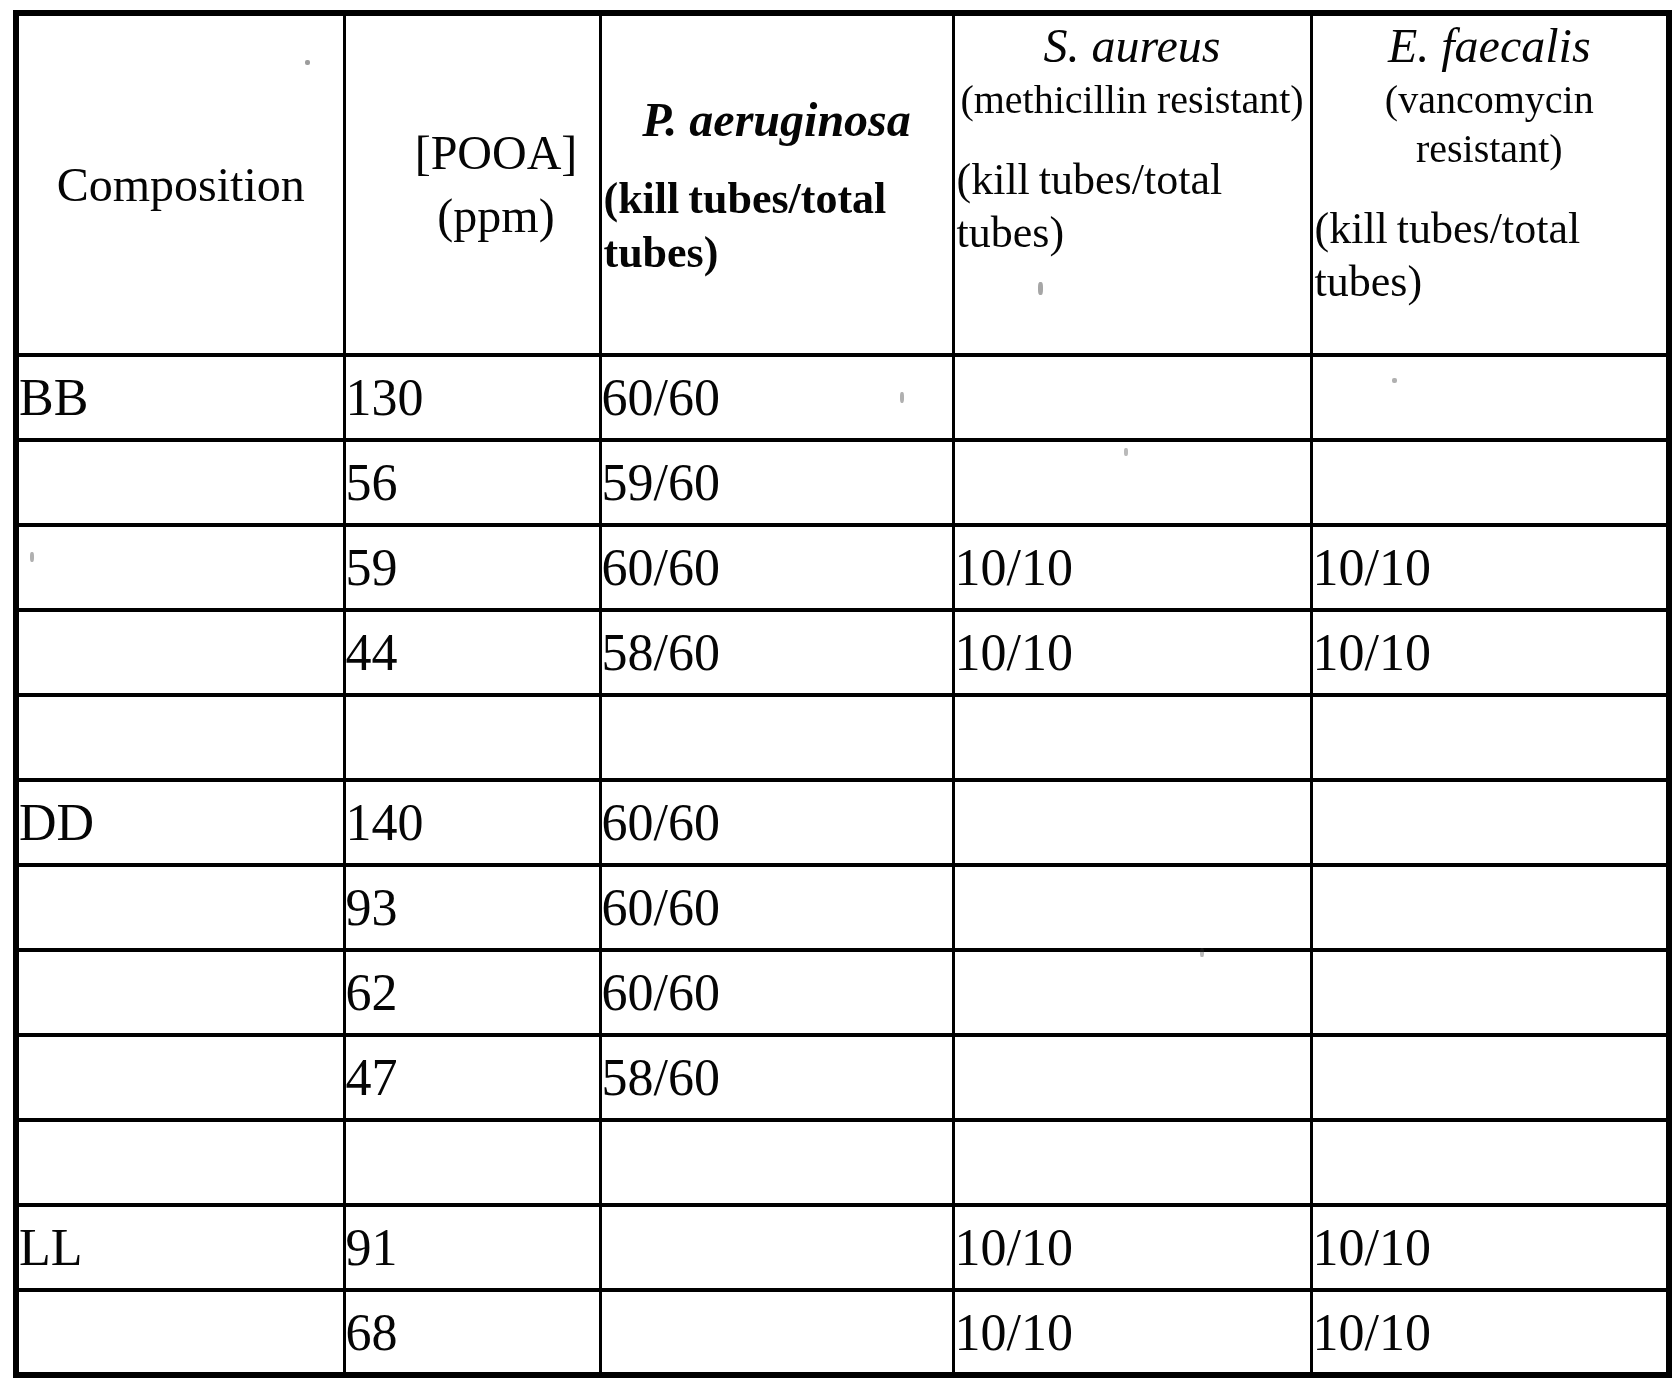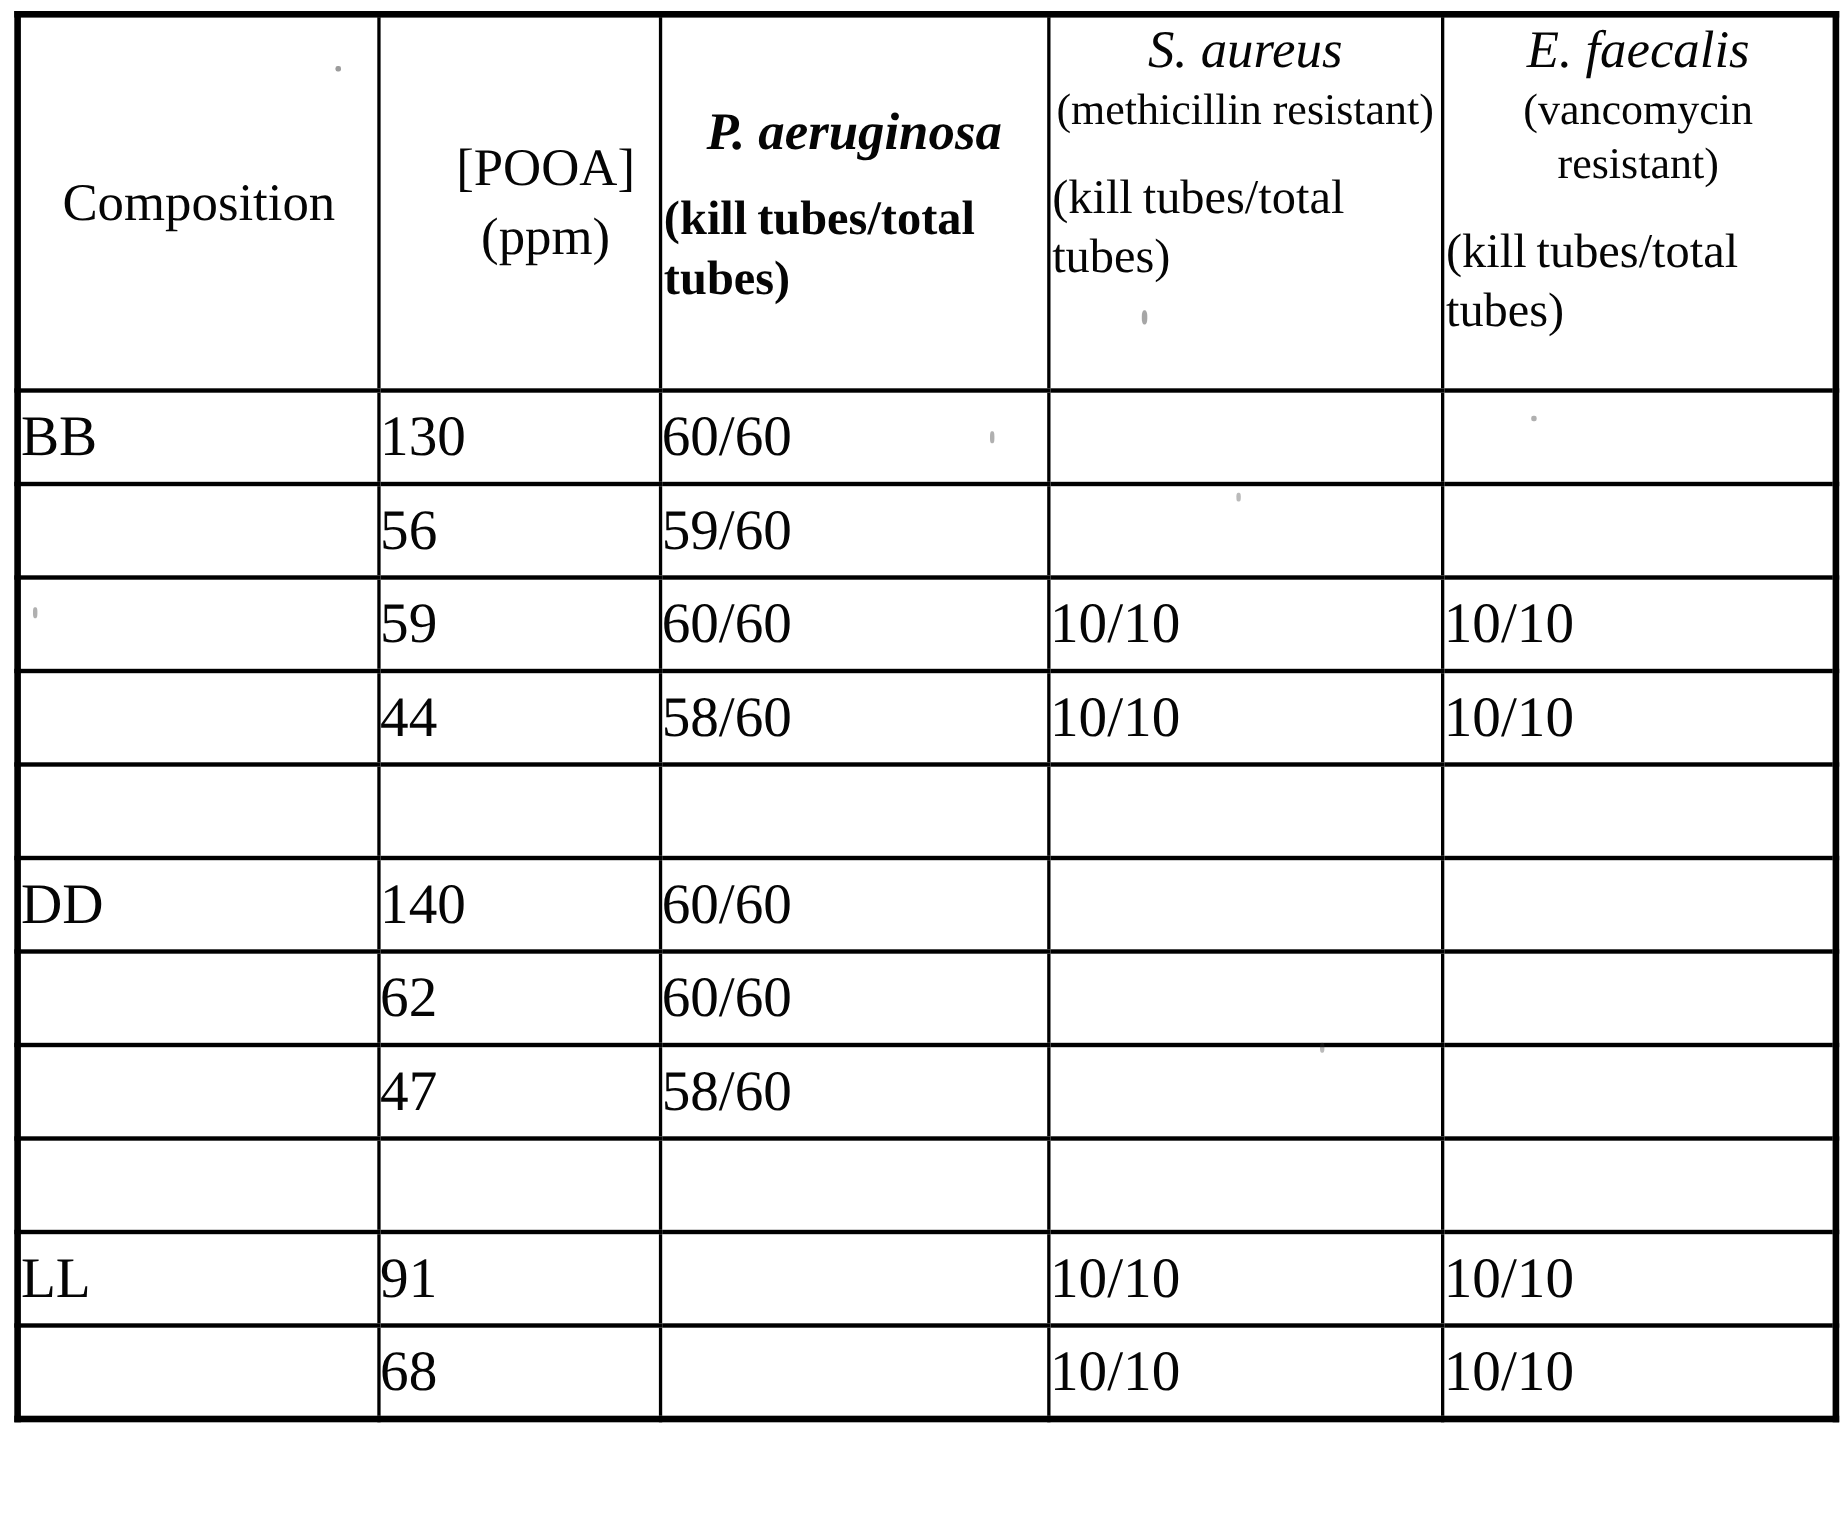--- a/index.html
+++ b/index.html
@@ -159,20 +159,27 @@
       </tr>
       <tr class="body-row">
         <td class="data">DD</td>
         <td class="data">140</td>
         <td class="data">60/60</td>
         <td class="data"></td>
         <td class="data"></td>
       </tr>
       <tr class="body-row">
         <td class="data"></td>
+        <td class="data">93</td>
+        <td class="data">60/60</td>
+        <td class="data"></td>
+        <td class="data"></td>
+      </tr>
+      <tr class="body-row">
+        <td class="data"></td>
         <td class="data">62</td>
         <td class="data">60/60</td>
         <td class="data"></td>
         <td class="data"></td>
       </tr>
       <tr class="body-row">
         <td class="data"></td>
         <td class="data">47</td>
         <td class="data">58/60</td>
         <td class="data"></td>

